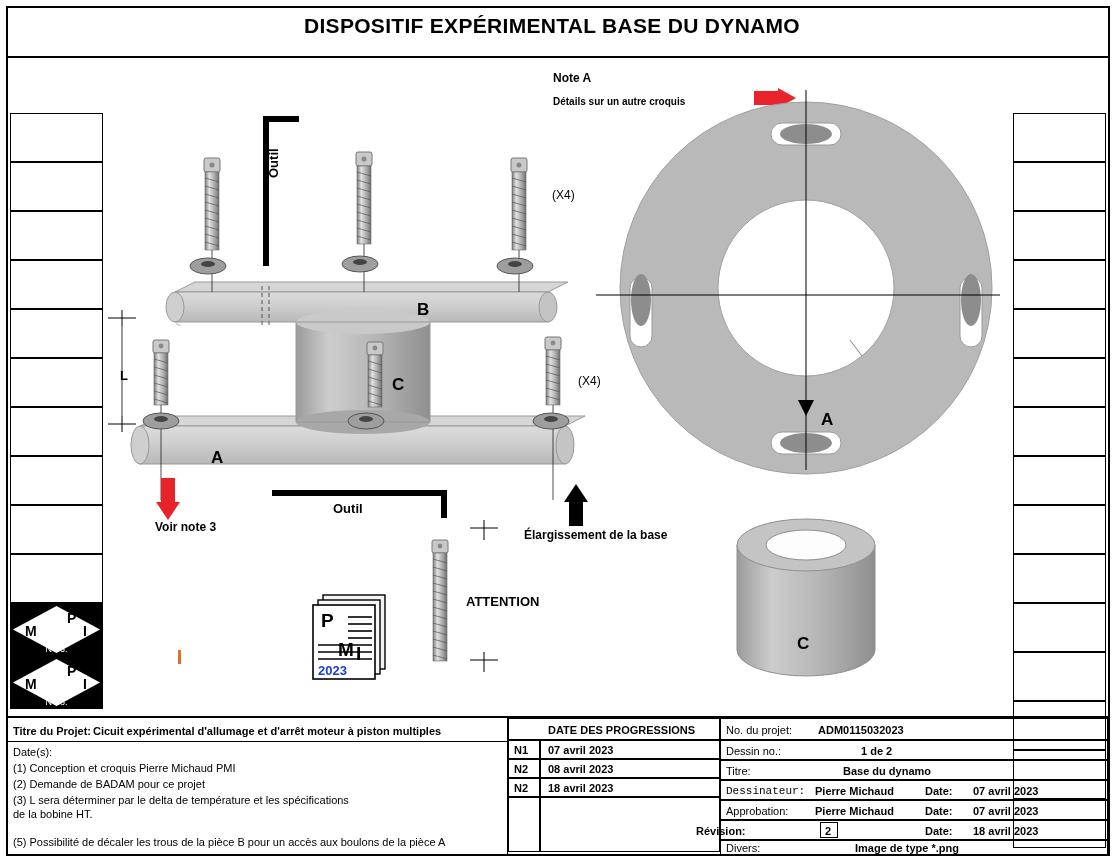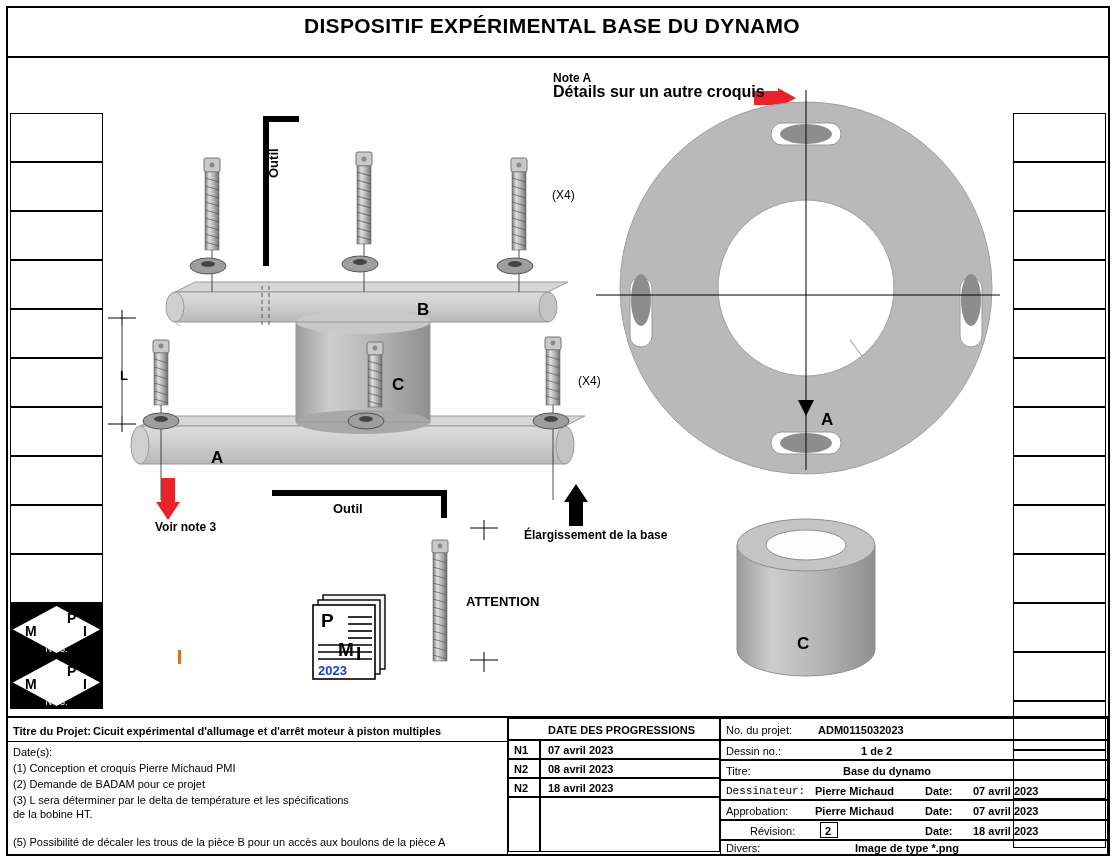--- a/index.html
+++ b/index.html
@@ -337,21 +337,21 @@
         <line x1="318" y1="645" x2="372" y2="645"></line>
         <line x1="318" y1="652" x2="372" y2="652"></line>
         <line x1="318" y1="659" x2="372" y2="659"></line>
       </g>
     </g>
 
     <rect x="178" y="650" width="3" height="14" fill="#d4742a"></rect>
   </svg>
 
   <div class="txt bold" style="left:553px;top:71px;font-size:12px;">Note A</div>
-  <div class="txt bold" style="left:553px;top:83px;font-size:16px;">Détails sur un autre croquis</div>
+  <div class="txt bold" style="left:553px;top:96px;font-size:10px;">Détails sur un autre croquis</div>
 
   <div class="txt bold" style="left:266px;top:178px;font-size:13px;transform:rotate(-90deg);transform-origin:left top;">Outil</div>
   <div class="txt" style="left:552px;top:188px;font-size:12px;">(X4)</div>
   <div class="txt bold" style="left:417px;top:300px;font-size:17px;">B</div>
   <div class="txt bold" style="left:120px;top:368px;font-size:13px;">L</div>
   <div class="txt bold" style="left:392px;top:375px;font-size:17px;">C</div>
   <div class="txt" style="left:578px;top:374px;font-size:12px;">(X4)</div>
   <div class="txt bold" style="left:211px;top:448px;font-size:17px;">A</div>
   <div class="txt bold" style="left:333px;top:501px;font-size:13px;">Outil</div>
   <div class="txt bold" style="left:155px;top:520px;font-size:12px;">Voir note 3</div>
@@ -416,21 +416,21 @@
   <div class="lbl bold" style="left:925px;top:785px;">Date:</div>
   <div class="lbl bold" style="left:973px;top:785px;">07 avril 2023</div>
 
   <div class="cellb" style="left:720px;top:800px;width:388px;height:20px;"></div>
   <div class="lbl" style="left:726px;top:805px;">Approbation:</div>
   <div class="lbl bold" style="left:815px;top:805px;">Pierre Michaud</div>
   <div class="lbl bold" style="left:925px;top:805px;">Date:</div>
   <div class="lbl bold" style="left:973px;top:805px;">07 avril 2023</div>
 
   <div class="cellb" style="left:720px;top:820px;width:388px;height:20px;"></div>
-  <div class="lbl" style="left:750px;top:825px;">Révision:</div>
+  <div class="lbl" style="left:696px;top:825px;font-weight:bold;">Révision:</div>
   <div class="cellb" style="left:820px;top:822px;width:18px;height:16px;"></div>
   <div class="lbl bold" style="left:825px;top:825px;">2</div>
   <div class="lbl bold" style="left:925px;top:825px;">Date:</div>
   <div class="lbl bold" style="left:973px;top:825px;">18 avril 2023</div>
 
   <div class="cellb" style="left:720px;top:840px;width:388px;height:16px;"></div>
   <div class="lbl" style="left:726px;top:842px;">Divers:</div>
   <div class="lbl bold" style="left:855px;top:842px;">Image de type *.png</div>
 
   <div class="hline" style="left:507px;top:716px;width:1px;height:140px;"></div>

